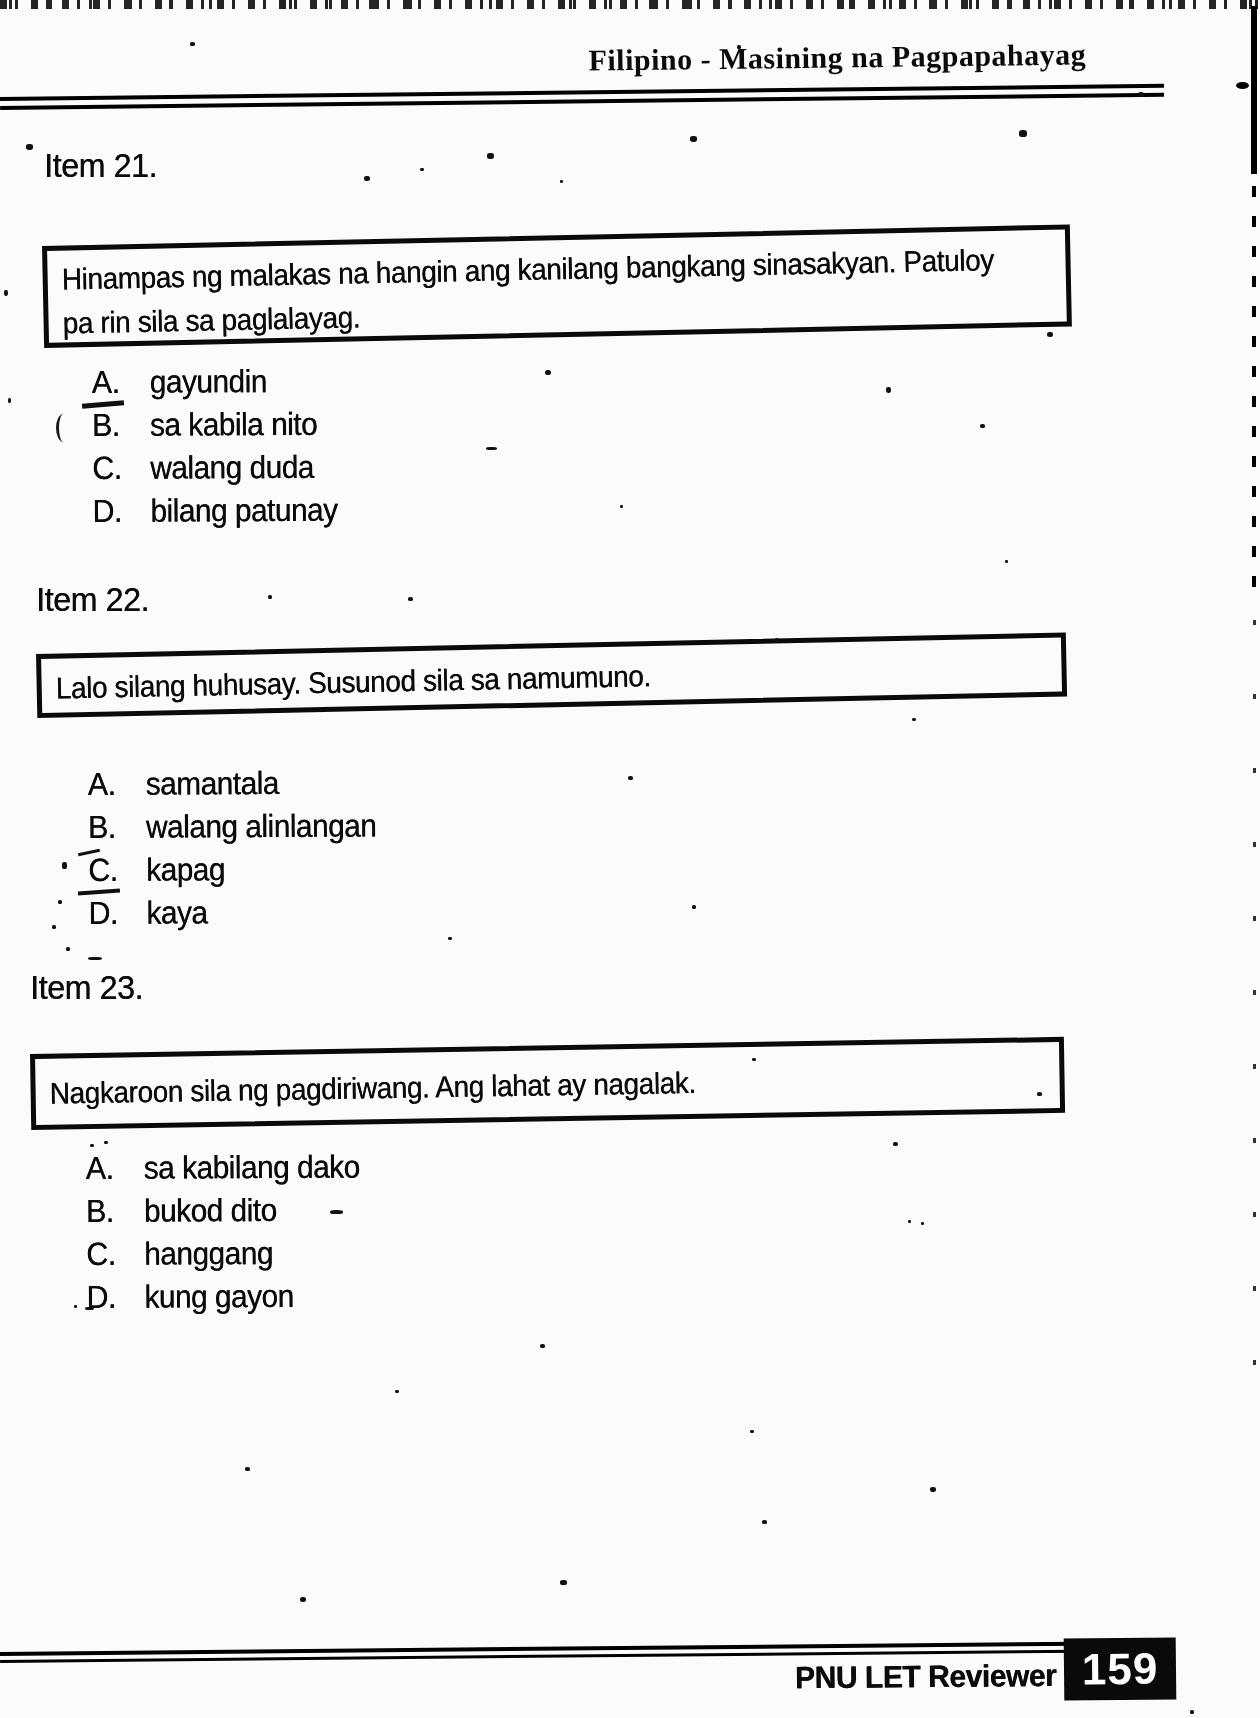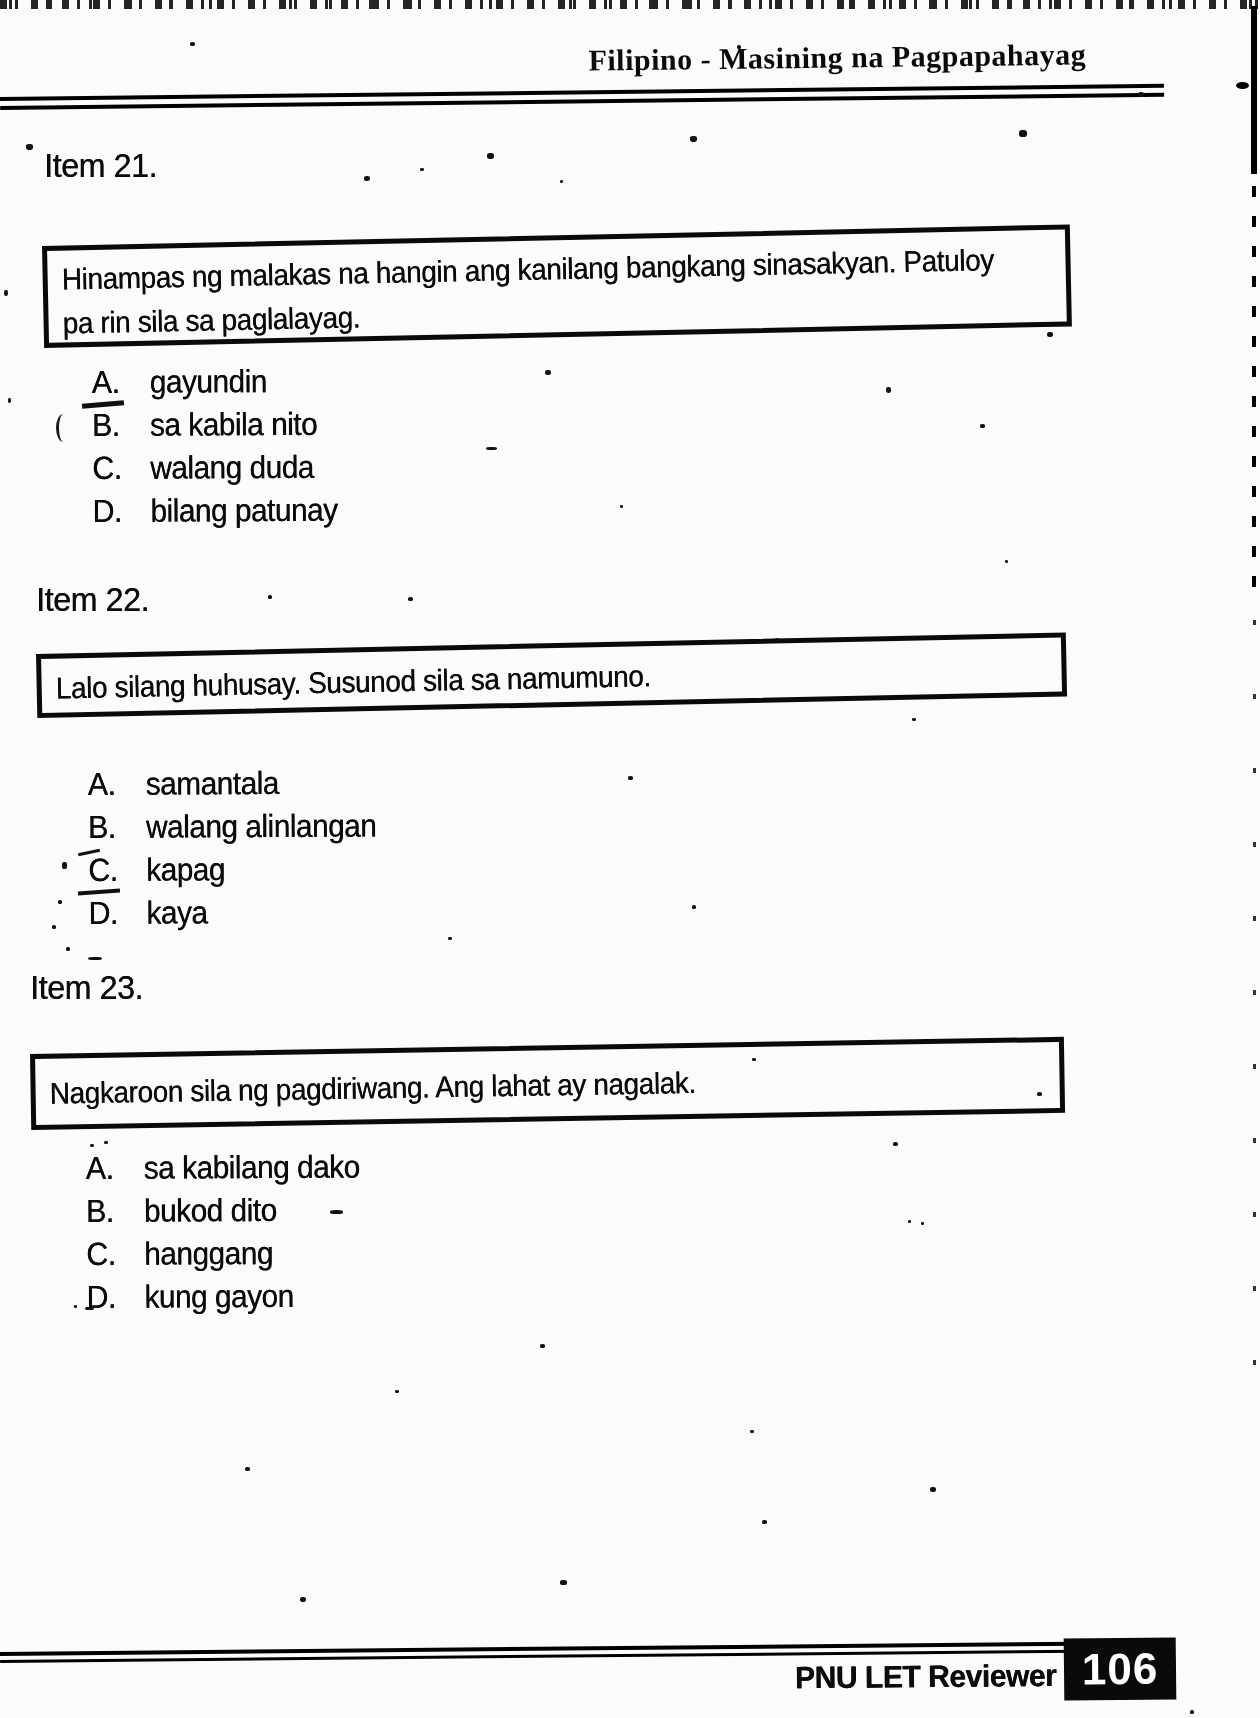--- a/index.html
+++ b/index.html
@@ -180,21 +180,21 @@
     </div>
   <div class="opt">
       <span class="letter">D.</span>
       <span class="text">kung gayon</span>
     </div>
 </div>
 
 <div class="abs footer-rule"></div>
 <div class="abs footer-brand">PNU LET Reviewer</div>
 <div class="abs page-number-box">
-  <span>106</span>
+  <span>159</span>
 </div>
 
 <div class="abs stray-paren"></div>
 <div class="abs mark overline-b21"></div>
 <div class="abs mark strike-c22"></div>
 <div class="abs mark overline-d22"></div>
 <div id="noise-layer">
     <div class="noise-speck" style="left: 26px; top: 144px; width: 7px; height: 6px;"></div>
     <div class="noise-speck" style="left: 190px; top: 42px; width: 5px; height: 4px;"></div>
     <div class="noise-speck" style="left: 364px; top: 176px; width: 6px; height: 5px;"></div>

